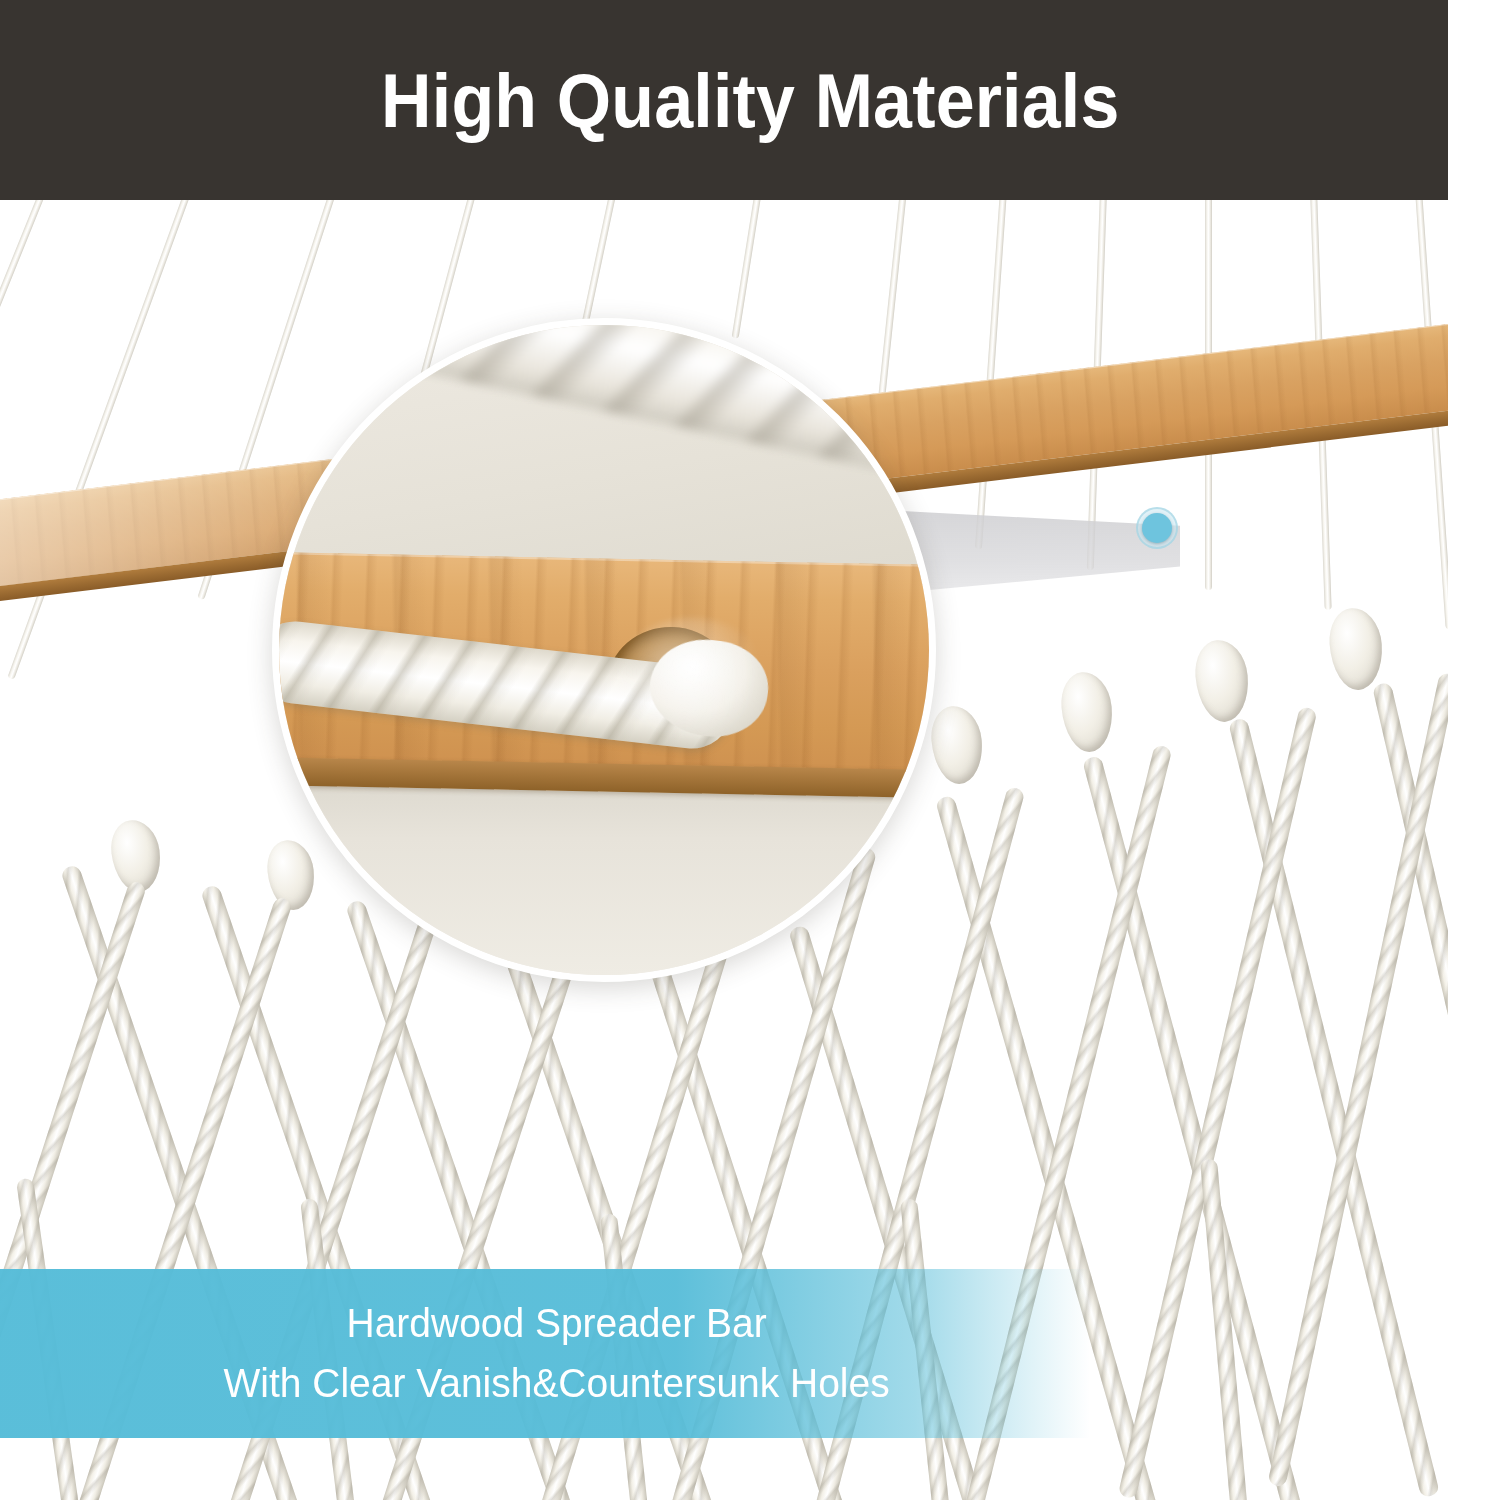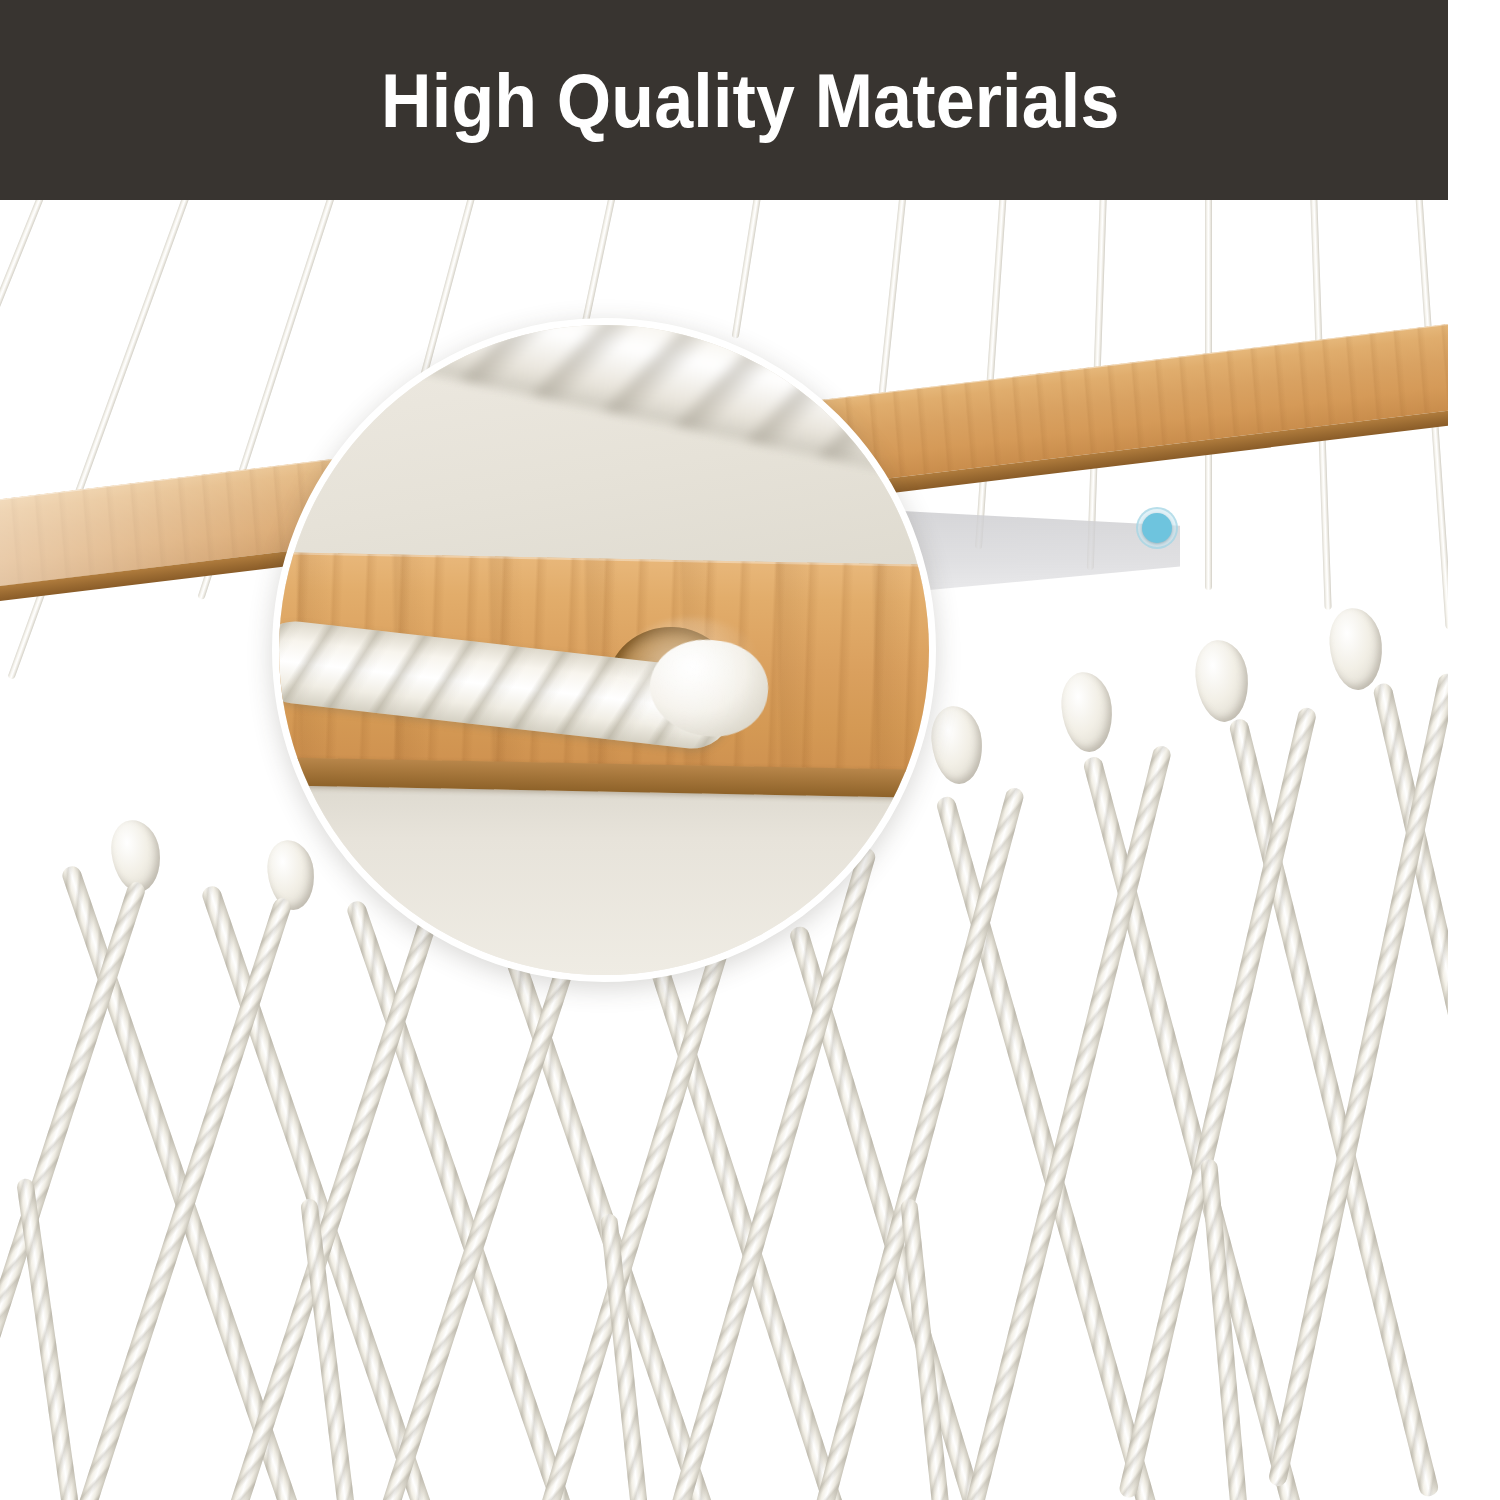--- a/index.html
+++ b/index.html
@@ -342,14 +342,18 @@
 
     <div class="mag-dot-ring"></div>
     <div class="mag-dot"></div>
   </div>
 
   <div class="header">
     <div class="header-title">High Quality Materials</div>
   </div>
 
 
+  <div class="blue-box">
+    <div class="blue-line">Hardwood Spreader Bar</div>
+    <div class="blue-line">With Clear Vanish&amp;Countersunk Holes</div>
+  </div>
 
 </div>
 
 </body></html>

